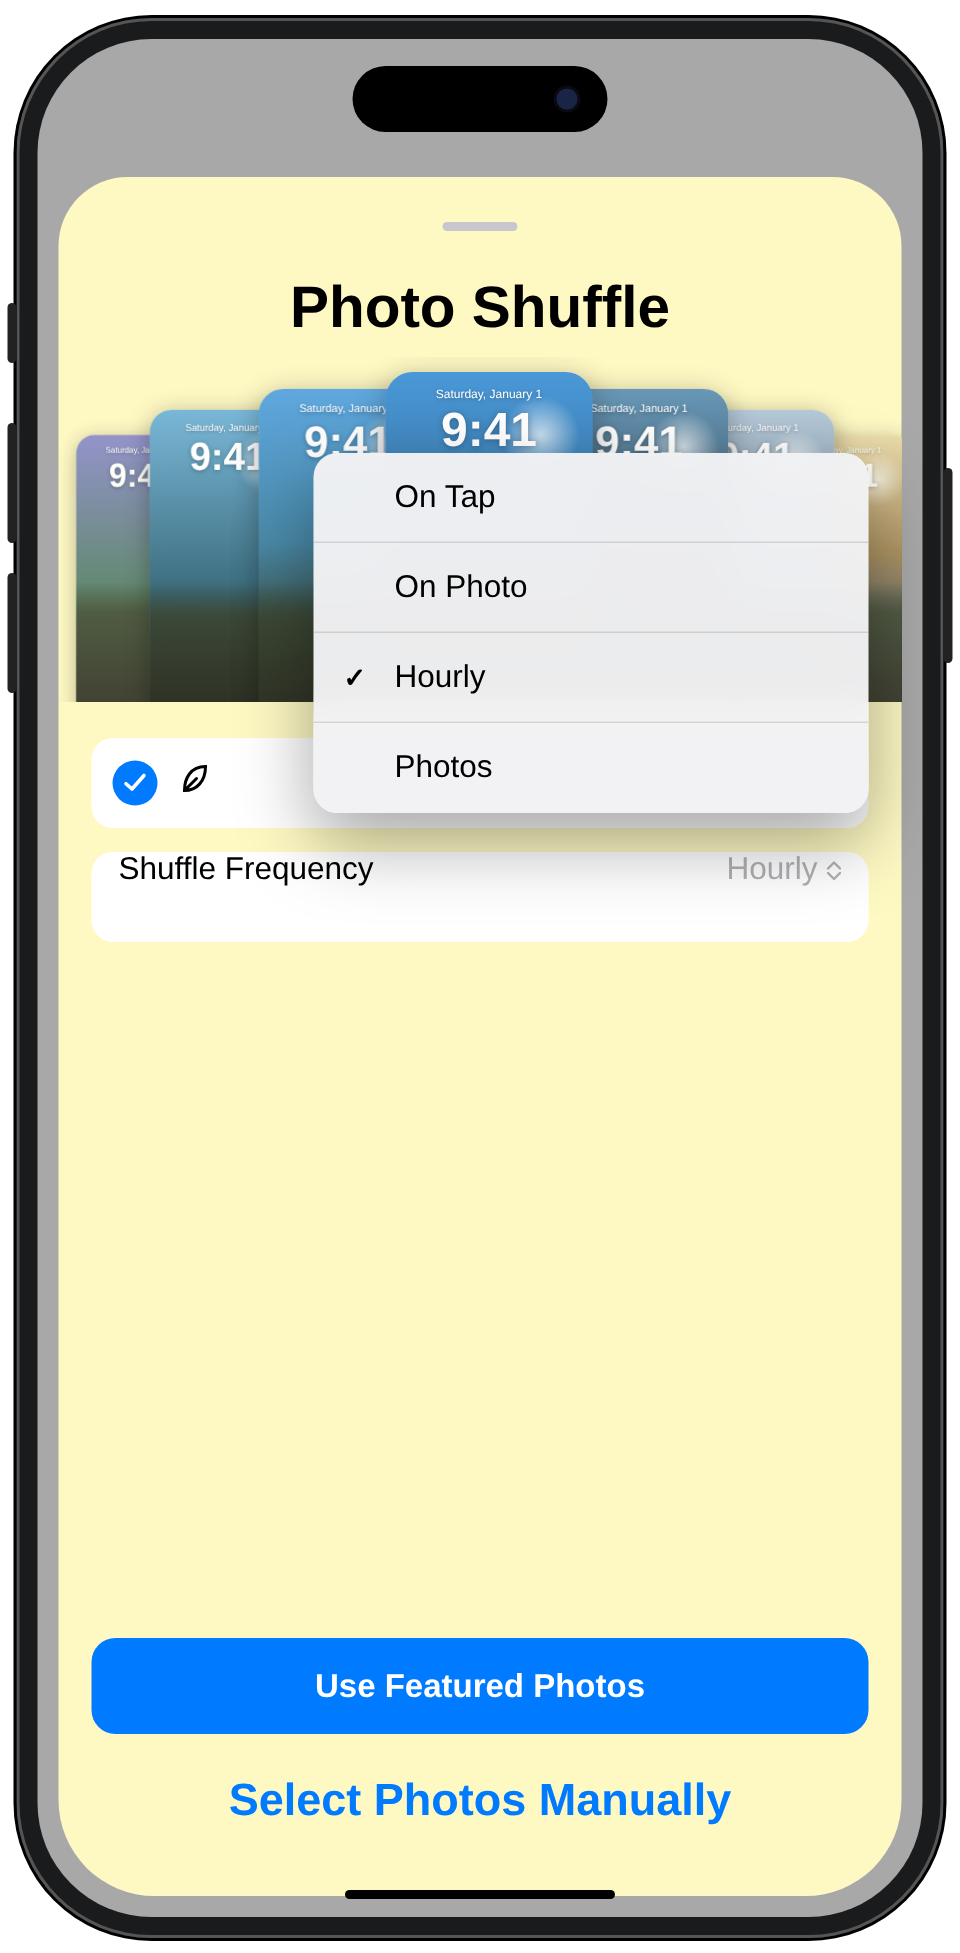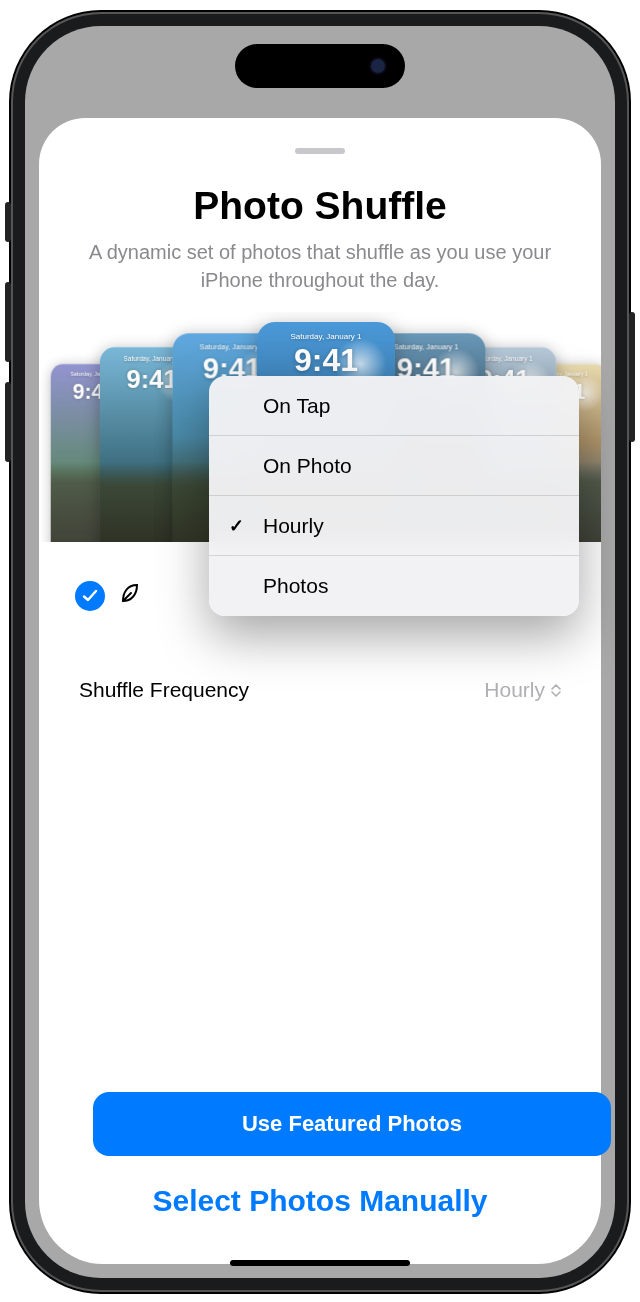--- a/index.html
+++ b/index.html
@@ -61,21 +61,21 @@
     .btn-volup { left: -6px; top: 270px; width: 6px; height: 80px; }
     .btn-voldown { left: -6px; top: 370px; width: 6px; height: 80px; }
     .btn-power { right: -6px; top: 300px; width: 6px; height: 130px; }
 
     .sheet {
       position: absolute;
       top: 92px;
       left: 14px;
       right: 14px;
       bottom: 14px;
-      background: #ffffff;
+      background: #fef9c3;
       border-radius: 46px 46px 64px 64px;
       padding-top: 30px;
       display: flex;
       flex-direction: column;
     }
     .grabber {
       width: 50px;
       height: 6px;
       background: #c8c8cc;
       border-radius: 3px;
@@ -172,21 +172,21 @@
       justify-content: center;
     }
     .chip-check svg { width: 16px; height: 16px; }
     .leaf-icon { font-size: 22px; }
 
     .freq-row {
       background: #fff;
       border-radius: 14px;
       height: 60px;
       display: flex;
-      align-items: flex-end;
+      align-items: flex-start;
       justify-content: space-between;
       padding: 0 18px;
     }
     .freq-label { font-size: 21px; color: #000; }
     .freq-value {
       font-size: 21px;
       color: #b0b0b4;
       display: flex;
       align-items: center;
       gap: 6px;
@@ -238,21 +238,20 @@
       background: #007aff;
       color: #fff;
       font-size: 22px;
       font-weight: 600;
       border: none;
       border-radius: 16px;
       width: 100%;
       height: 64px;
       margin-bottom: 20px;
       cursor: pointer;
-      margin-left: 32px;
     }
     .secondary-link {
       display: block;
       text-align: center;
       color: #007aff;
       font-size: 30px;
       font-weight: 600;
       background: none;
       border: none;
       width: 100%;
@@ -282,21 +281,20 @@
 
   <div class="phone-screen">
     <div class="notch">
       <div class="camera-dot"></div>
     </div>
 
     <div class="sheet">
       <div class="grabber"></div>
 
       <h1 class="title">Photo Shuffle</h1>
-      <p class="subtitle">A dynamic set of photos that shuffle as you use your iPhone throughout the day.</p>
 
       <div class="carousel">
         <div class="card c1">
             <div class="card-date">Saturday, January 1</div>
             <div class="card-time">9:41</div>
           </div>
         <div class="card c2">
             <div class="card-date">Saturday, January 1</div>
             <div class="card-time">9:41</div>
           </div>

